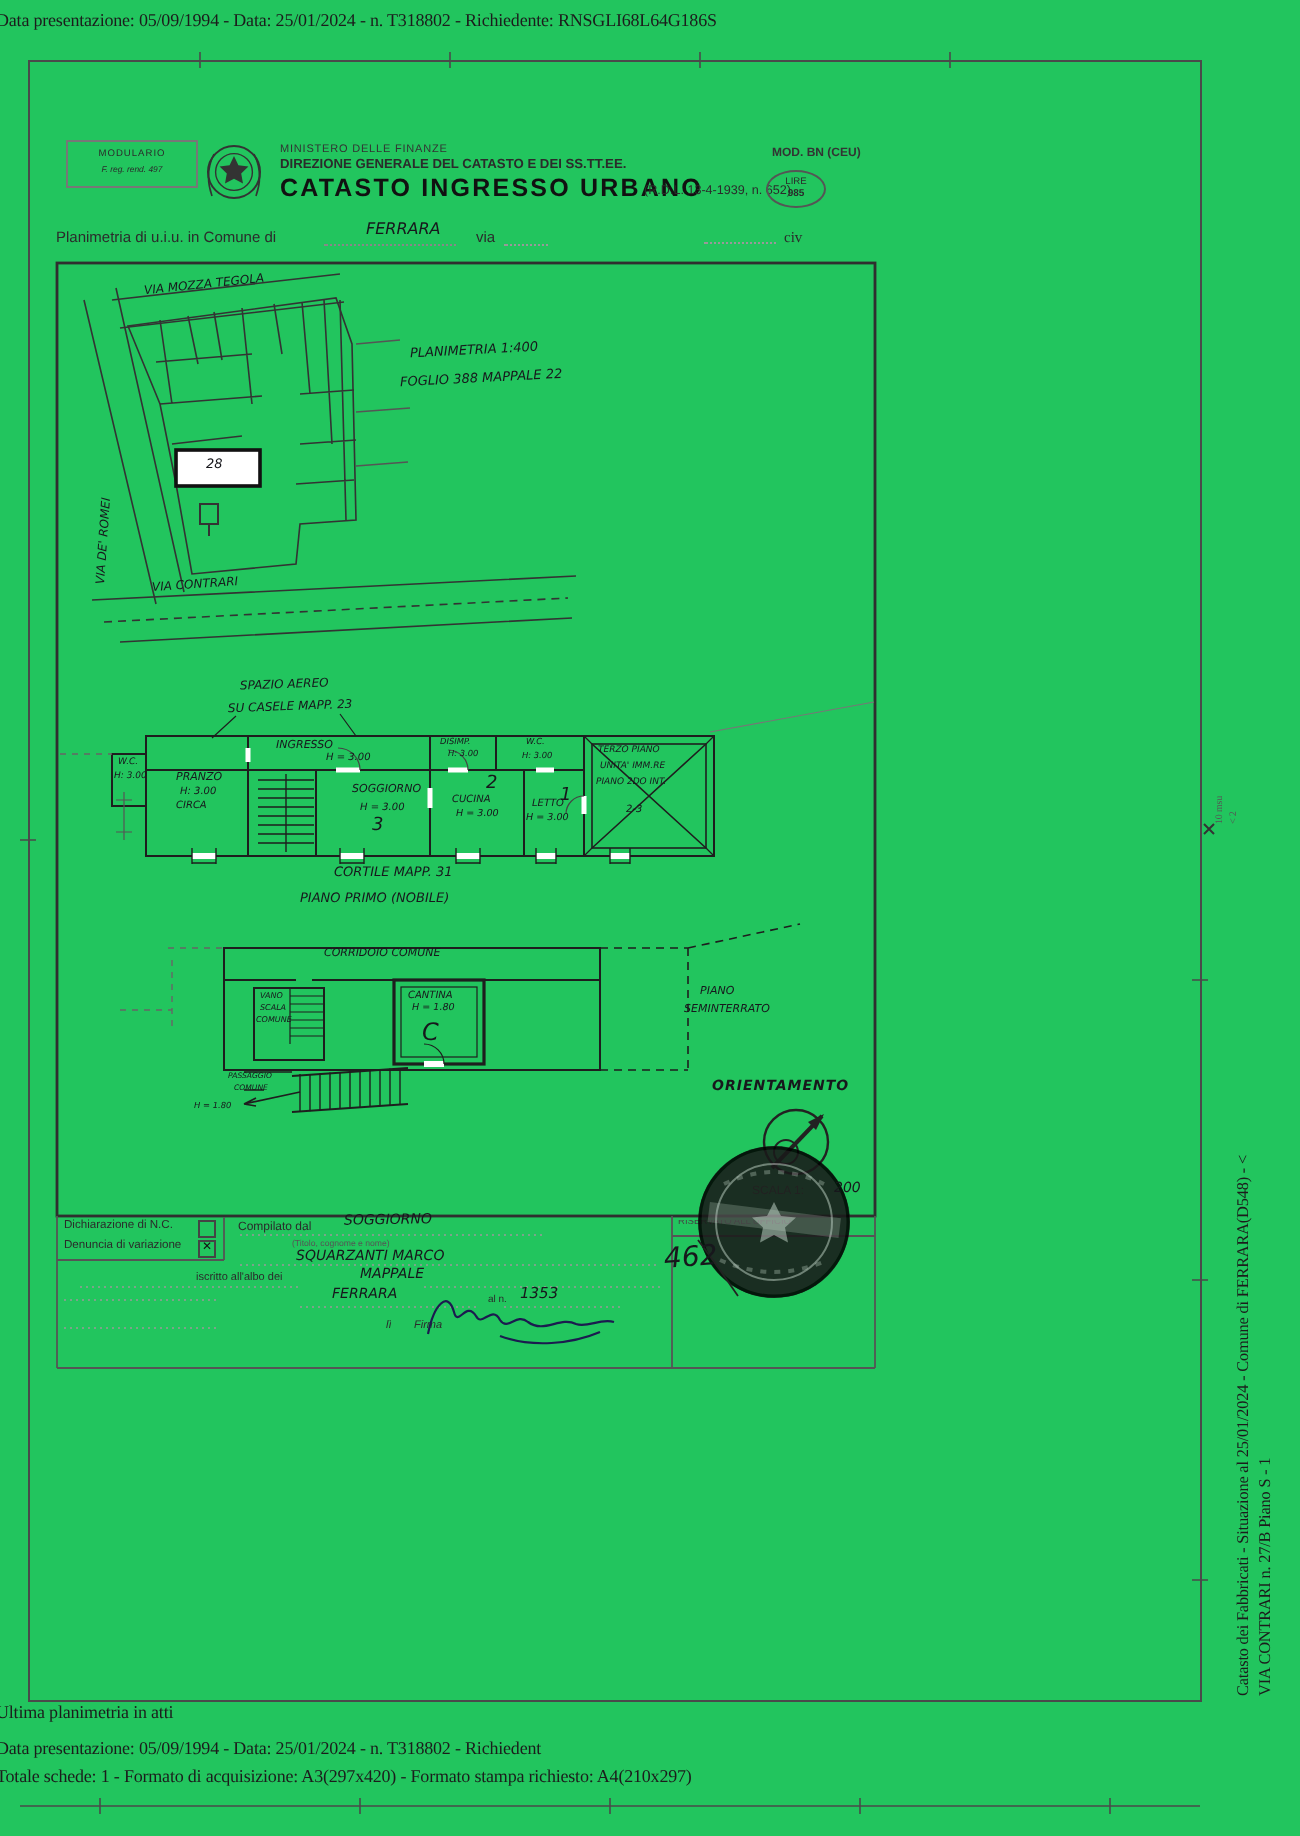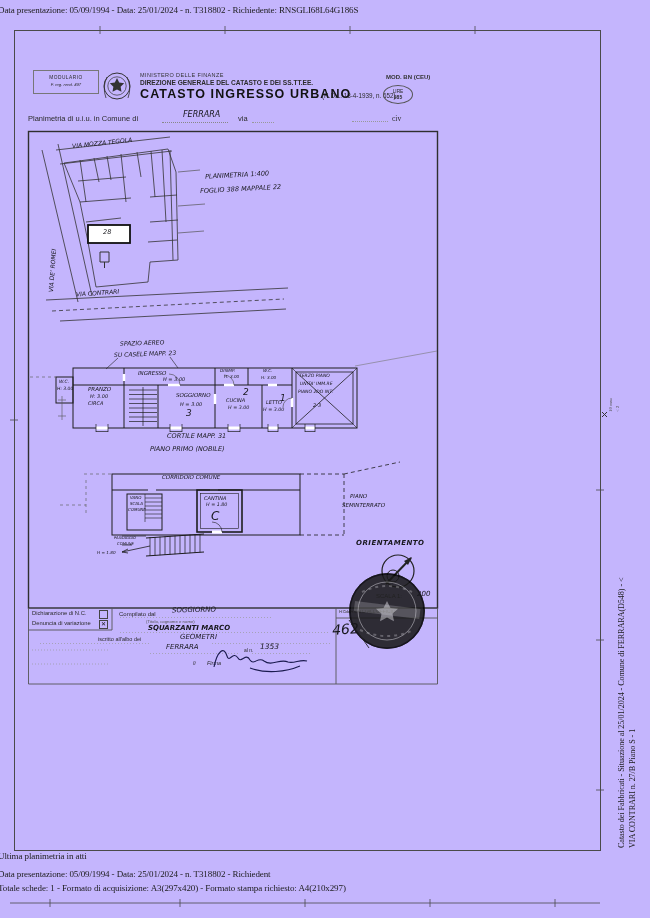--- a/index.html
+++ b/index.html
@@ -1,16 +1,16 @@
 <!DOCTYPE html>
 <html><head>
 <meta charset="utf-8">
 <style>
   html,body{margin:0;padding:0;background:#e8e8e8;}
-  #page{position:relative;width:650px;height:918px;background:#c4b5fd;overflow:hidden;
+  #page{position:relative;width:650px;height:918px;background:#22c55e;overflow:hidden;
         font-family:"Liberation Sans",sans-serif;color:#222;}
   .lbl{position:absolute;white-space:nowrap;line-height:1;}
   .serif{font-family:"Liberation Serif",serif;color:#1c1c1c;letter-spacing:-0.1px;}
   .print{font-family:"Liberation Sans",sans-serif;color:#2b2b2b;}
   .hand{font-family:"DejaVu Sans",sans-serif;font-style:italic;color:#17171c;}
   .layer{position:absolute;left:0;top:0;}
   .box{position:absolute;border:1px solid #555;}
   .cb{position:absolute;width:7px;height:7px;border:1px solid #444;font-size:6px;
       text-align:center;line-height:7px;color:#111;z-index:3;}
   .z2{z-index:2}.z3{z-index:3}.z6{z-index:6}
@@ -173,23 +173,23 @@
   <div class="lbl hand z6" style="left:332px;top:622px;font-size:14px;transform:rotate(-4deg);">462</div>
 
   <div class="lbl print z3" style="left:32px;top:611px;font-size:5.8px;">Dichiarazione di N.C.</div>
   <div class="cb" style="left:99px;top:610px;"></div>
   <div class="lbl print z3" style="left:32px;top:621px;font-size:5.8px;">Denuncia di  variazione</div>
   <div class="cb" style="left:99px;top:620px;">✕</div>
 
   <div class="lbl print z3" style="left:119px;top:611px;font-size:6px;">Compilato dal</div>
   <div class="lbl hand z3" style="left:172px;top:607px;font-size:7px;transform:rotate(-1deg);">SOGGIORNO</div>
   <div class="lbl print z3" style="left:146px;top:620px;font-size:4.3px;color:#555;">(Titolo, cognome e nome)</div>
-  <div class="lbl hand z3" style="left:148px;top:625px;font-size:7px;font-weight:bold;">SQUARZANTI  MARCO</div>
+  <div class="lbl hand z3" style="left:148px;top:625px;font-size:7px;">SQUARZANTI  MARCO</div>
   <div class="lbl print z3" style="left:98px;top:637px;font-size:5.5px;">iscritto all'albo dei</div>
-  <div class="lbl hand z3" style="left:180px;top:634px;font-size:7px;">GEOMETRI</div>
+  <div class="lbl hand z3" style="left:180px;top:634px;font-size:7px;">MAPPALE</div>
   <div class="lbl hand z3" style="left:166px;top:644px;font-size:7px;">FERRARA</div>
   <div class="lbl print z3" style="left:244px;top:648px;font-size:5px;">al n.</div>
   <div class="lbl hand z3" style="left:260px;top:643px;font-size:7.5px;">1353</div>
   <div class="lbl print z3" style="left:193px;top:661px;font-size:5.5px;font-style:italic;">lì</div>
   <div class="lbl print z3" style="left:207px;top:661px;font-size:5.5px;font-style:italic;">Firma</div>
   <div class="lbl print z2" style="left:339px;top:610px;font-size:4.8px;color:#444;width:95px;overflow:hidden;">RISERVATO ALL'UFFICIO</div>
 
   <svg class="layer" width="650" height="918" style="z-index:5;pointer-events:none;">
     <g>
       <circle cx="398" cy="571" r="16" fill="none" stroke="#222" stroke-width="1.2"></circle>

